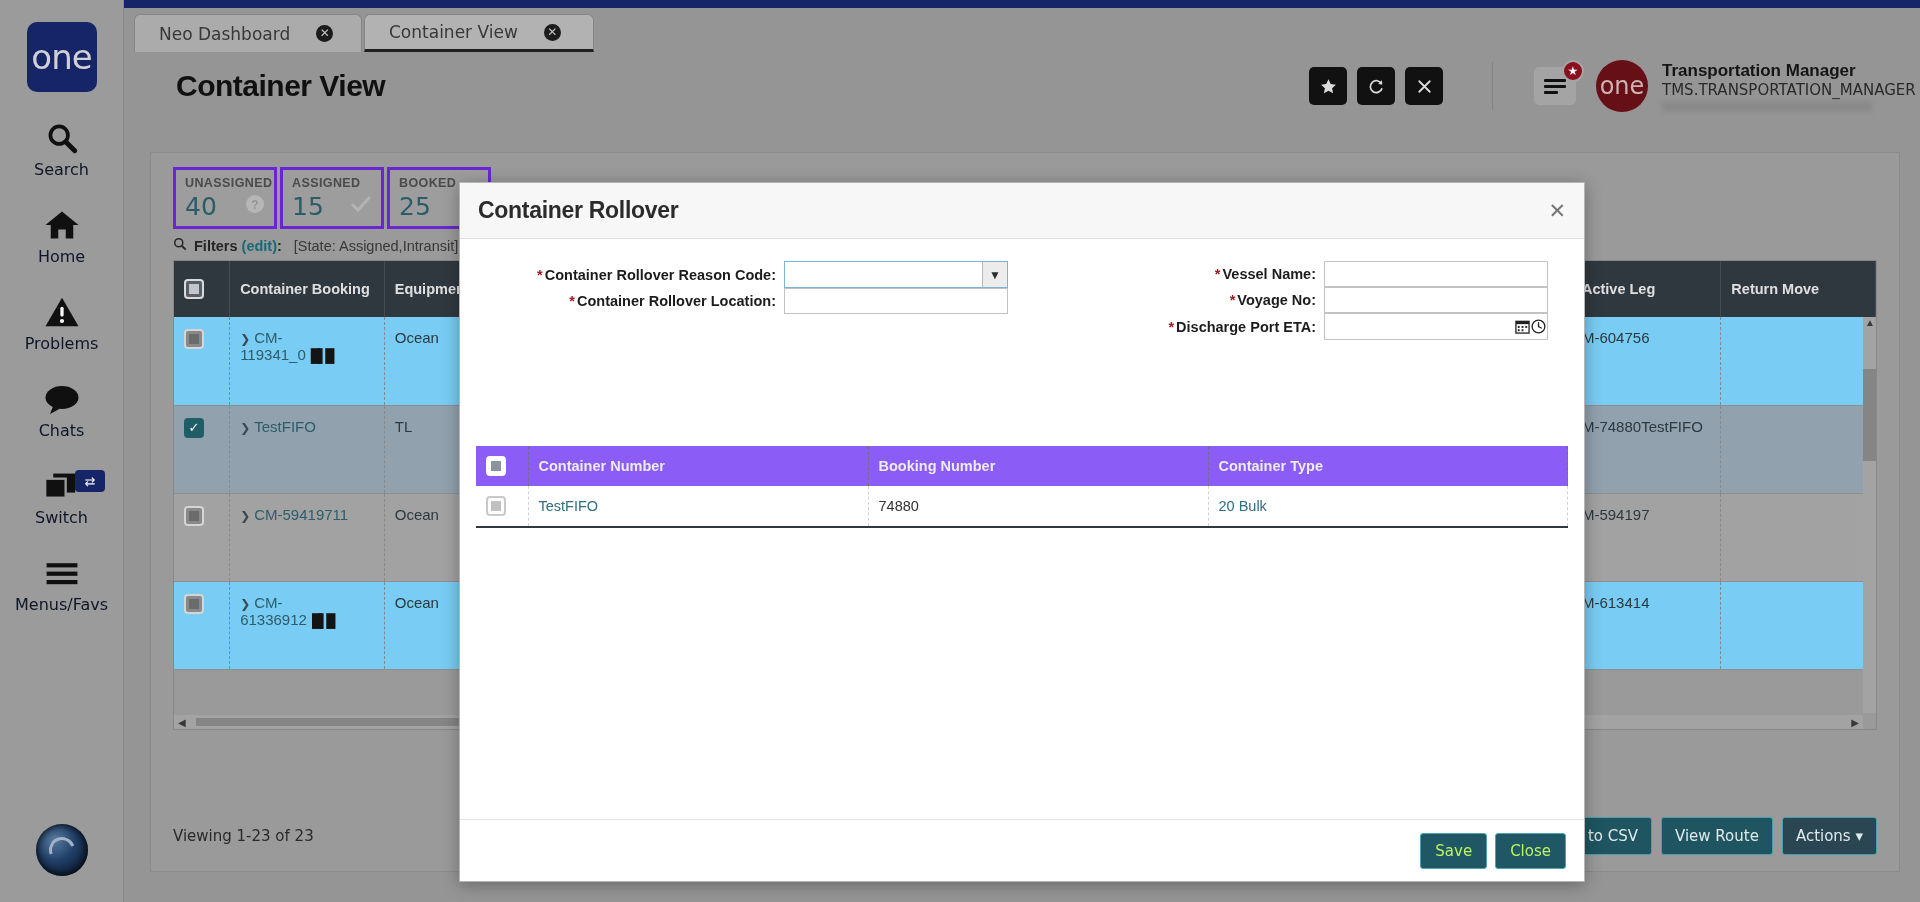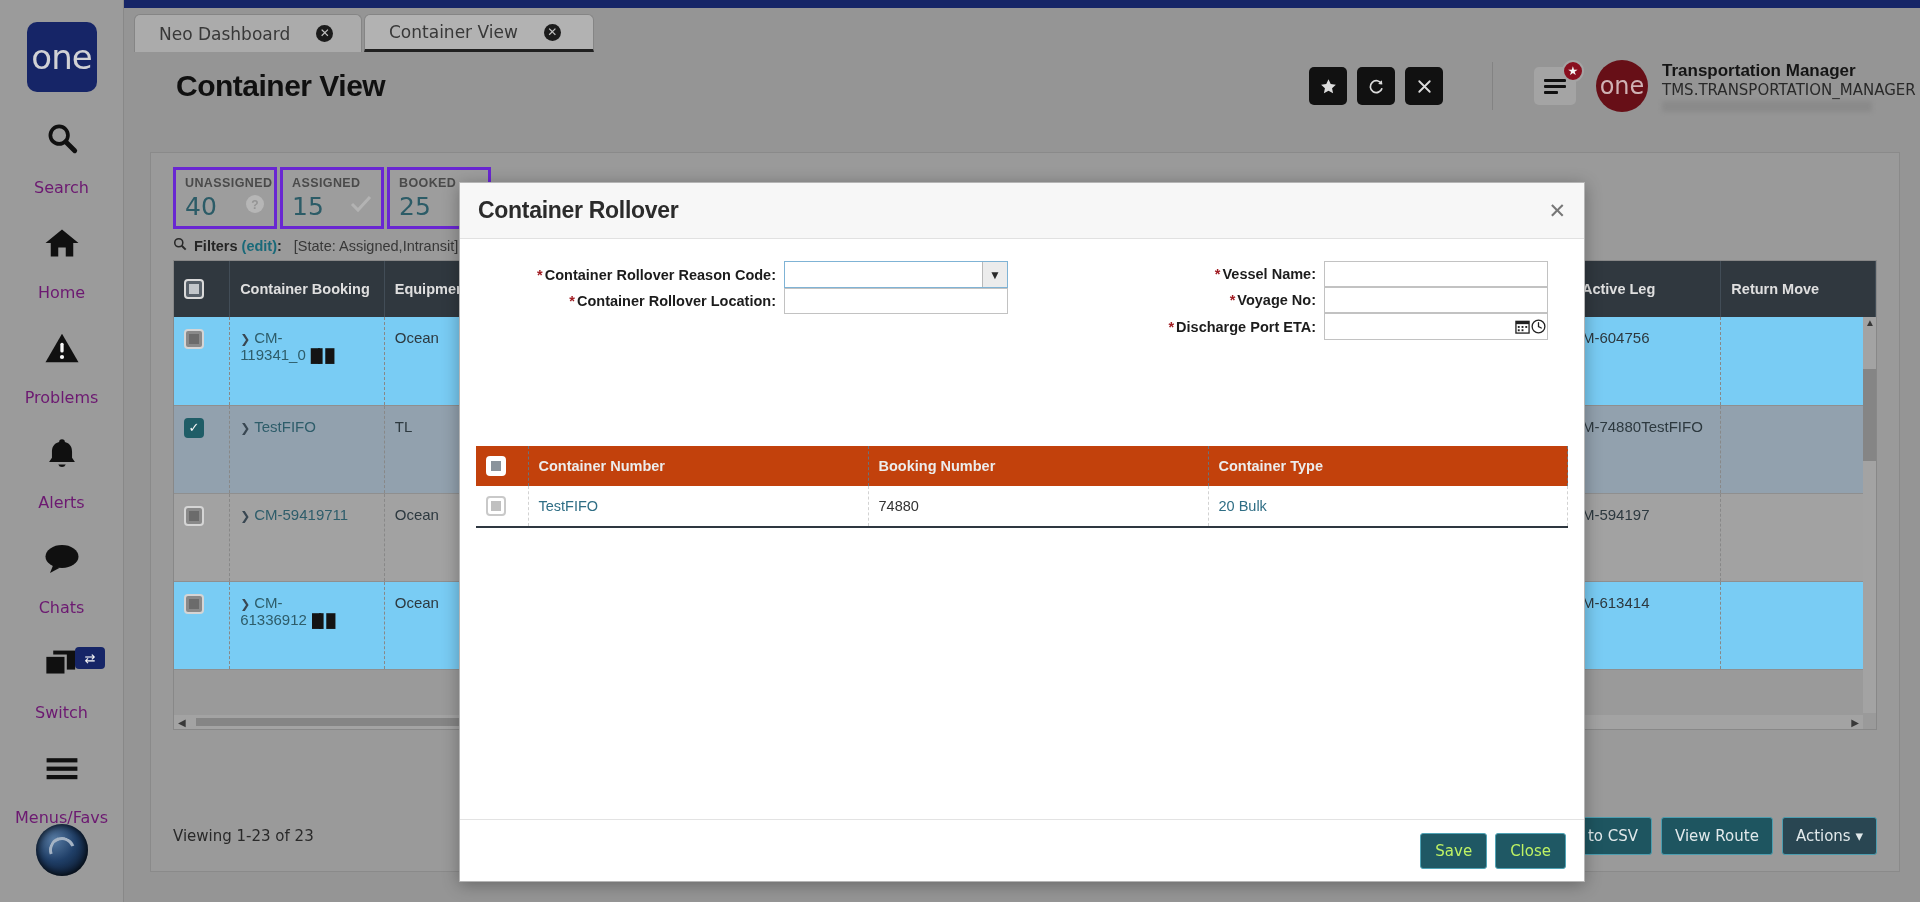--- a/index.html
+++ b/index.html
@@ -29,21 +29,21 @@
     color: #d8d8dc; font-size: 34px; letter-spacing: -1px;
     font-family: "DejaVu Sans", sans-serif;
   }
   .nav-item {
     margin-top: 26px; width: 100%;
     display: flex; flex-direction: column; align-items: center;
     cursor: pointer; position: relative;
   }
   .nav-item .ic { height: 40px; display:flex; align-items:center; justify-content:center; }
   .nav-item .lbl {
-    font-size: 16px; color: #701a75; margin-top: 20px;
+    font-size: 16px; color: #0f172a; margin-top: 2px;
     font-family: "DejaVu Sans", sans-serif;
   }
   .switch-badge {
     position: absolute; right: 18px; top: 4px;
     width: 30px; height: 22px; background: #17276b; border-radius: 4px;
     display: flex; align-items: center; justify-content: center;
     color: #fff; font-size: 13px;
   }
   .orb {
     position: absolute; bottom: 26px; left: 50%; transform: translateX(-50%);
@@ -240,21 +240,21 @@
     display:flex; align-items:center; justify-content:center; font-size: 12px; color:#2a2a2a; cursor:pointer;
   }
   .fdate { width: 224px; height: 27px; display: flex; border: 1px solid #c2c2c2; }
   .fdate .fd-in { flex: 1; border: none; outline: none; font-size: 14px; padding: 0 4px; }
   .fdate .fd-ic { width: 22px; display:flex; align-items:center; justify-content:center; font-size:14px; color:#333; cursor:pointer; }
 
   
   .mtable-wrap { margin: 106px 8px 0 8px; }
   table.mtable { width: 100%; border-collapse: collapse; table-layout: fixed; }
   table.mtable th {
-    background: #c2410c; color: #ececec; text-align: left; font-size: 14.5px;
+    background: #8b5cf6; color: #ececec; text-align: left; font-size: 14.5px;
     font-weight: bold; padding: 10px 10px; border-right: 1px dashed #6b737b;
   }
   table.mtable td {
     font-size: 14.5px; padding: 10px 10px; background: #fff; color: #333;
     border-right: 1px dashed #d2d2d2; border-bottom: 2px solid #2e3740;
   }
   table.mtable .cbox { border-color: #c9c9c9; background: #fff; }
   table.mtable .cbox .inner { background: #c0c0c0; }
   table.mtable th .cbox { background: #fff; border-color:#fff; }
   table.mtable th .cbox .inner { background: #8b949c; }
@@ -303,29 +303,20 @@
       <span class="ic">
         <svg width="36" height="32" viewBox="0 0 24 21">
             <path d="M12 1 L23 20 L1 20 Z" fill="#111"></path>
             <rect x="10.9" y="7" width="2.2" height="6.5" rx="1" fill="#fff"></rect>
             <circle cx="12" cy="16.5" r="1.4" fill="#fff"></circle>
           </svg>
       </span>
       <span class="lbl">Problems</span>
     </div>
 
-    <div class="nav-item">
-      <span class="ic">
-        <svg width="32" height="33" viewBox="0 0 22 23">
-            <path d="M11 1.5 a2 2 0 0 1 2 2 c4 1 5 4 5 7 v4 l2 3 H2 l2-3 v-4 c0-3 1-6 5-7 a2 2 0 0 1 2-2 z" fill="#111"></path>
-            <path d="M8.4 19.2 a2.8 2.8 0 0 0 5.2 0 z" fill="#111"></path>
-          </svg>
-      </span>
-      <span class="lbl">Alerts</span>
-    </div>
 
     <div class="nav-item">
       <span class="ic">
         <svg width="36" height="30" viewBox="0 0 24 20">
             <ellipse cx="12" cy="9" rx="11" ry="7.6" fill="#111"></ellipse>
             <path d="M6 15 L4 20 L10.5 16.5 Z" fill="#111"></path>
           </svg>
       </span>
       <span class="lbl">Chats</span>
     </div>

